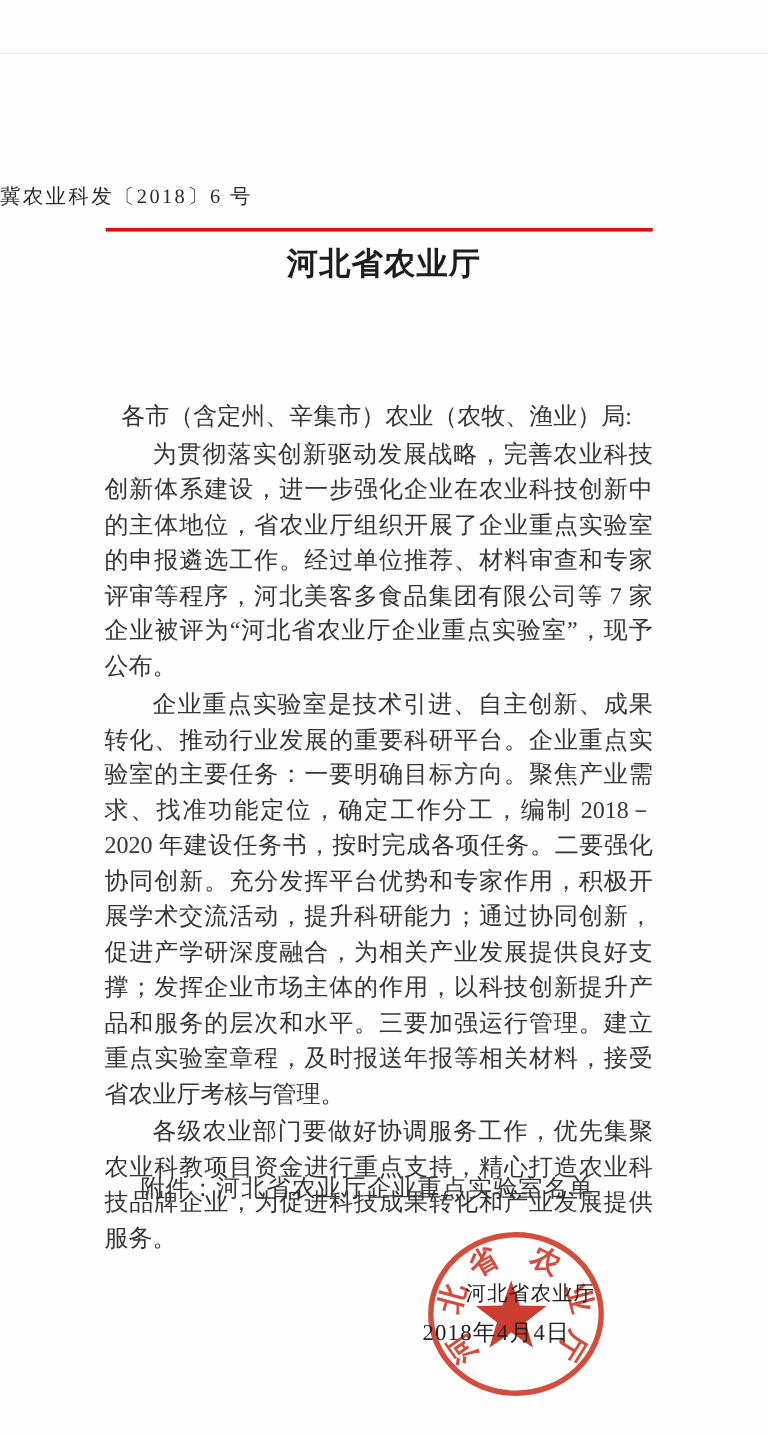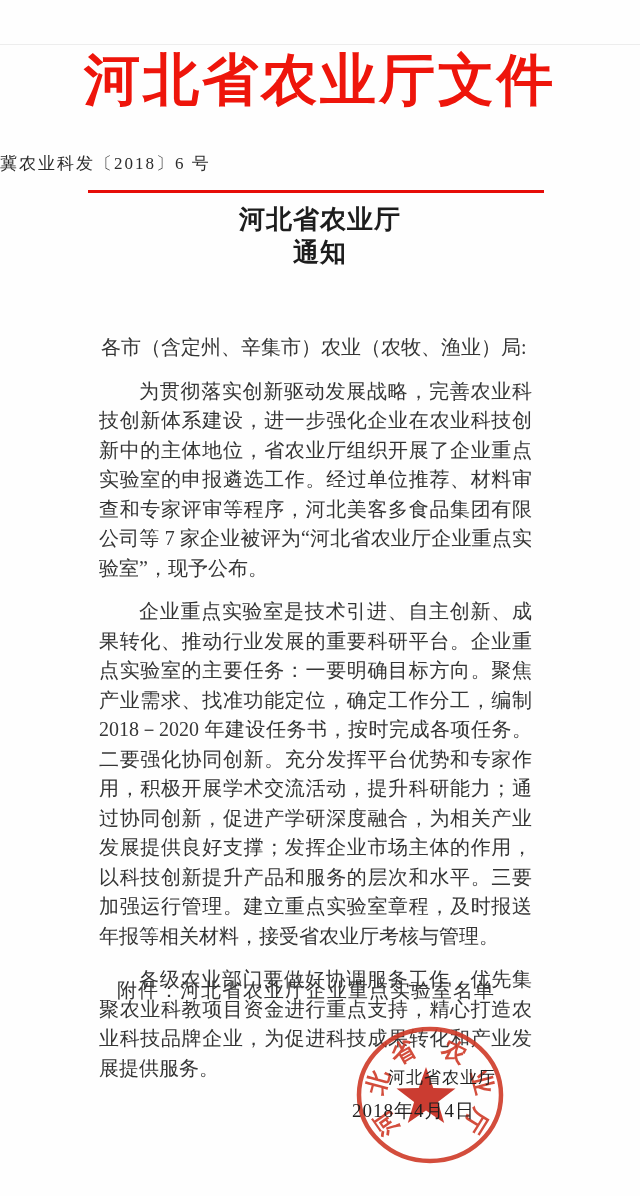--- a/index.html
+++ b/index.html
@@ -20,21 +20,21 @@
   .red-rule{position:absolute;top:190px;left:88px;width:456px;height:3px;}
   .doc-title{
     position:absolute;top:203px;left:0;width:100%;text-align:center;
     font-size:26px;font-weight:bold;color:#1d1d1d;line-height:33px;letter-spacing:1px;
   }
   .body-text{
     position:absolute;top:333px;left:85px;width:461px;
     font-size:20px;line-height:29.5px;color:#353535;
     text-align:justify;text-justify:inter-ideograph;
   }
-  .body-text p{margin:14px;text-indent:2em;}
+  .body-text p{margin:2px;text-indent:2em;}
   .salutation{text-indent:0;margin-left:16px;}
   .attachment{
     position:absolute;top:977px;left:117px;font-size:20px;color:#353535;letter-spacing:1px;
   }
   .seal{position:absolute;top:1021px;left:349px;width:164px;height:154px;}
   .signer{
     position:absolute;top:1066px;left:352px;width:180px;text-align:center;
     font-size:17px;color:#1f1f1f;letter-spacing:1px;
   }
   .sign-date{
@@ -42,29 +42,27 @@
     font-size:19px;color:#1f1f1f;letter-spacing:1px;
   }
 </style>
 </head>
 <body>
 
 <div class="page">
 
   <div class="top-divider"></div>
 
-  <h1 class="red-header" style="color: rgb(238, 21, 11);">河北省农业厅文件</h1>
 
   <div class="doc-number">冀农业科发〔2018〕6 号</div>
 
   <div class="red-rule" style="background: rgb(230, 12, 8);"></div>
 
   <div class="doc-title">
     <div>河北省农业厅</div>
-    <div>通知</div>
   </div>
 
   <div class="body-text">
     <div class="salutation">各市（含定州、辛集市）农业（农牧、渔业）局:</div>
     <div id="paragraphs">
         <p>为贯彻落实创新驱动发展战略，完善农业科技创新体系建设，进一步强化企业在农业科技创新中的主体地位，省农业厅组织开展了企业重点实验室的申报遴选工作。经过单位推荐、材料审查和专家评审等程序，河北美客多食品集团有限公司等 7 家企业被评为“河北省农业厅企业重点实验室”，现予公布。</p>
         <p>企业重点实验室是技术引进、自主创新、成果转化、推动行业发展的重要科研平台。企业重点实验室的主要任务：一要明确目标方向。聚焦产业需求、找准功能定位，确定工作分工，编制 2018－2020 年建设任务书，按时完成各项任务。二要强化协同创新。充分发挥平台优势和专家作用，积极开展学术交流活动，提升科研能力；通过协同创新，促进产学研深度融合，为相关产业发展提供良好支撑；发挥企业市场主体的作用，以科技创新提升产品和服务的层次和水平。三要加强运行管理。建立重点实验室章程，及时报送年报等相关材料，接受省农业厅考核与管理。</p>
         <p>各级农业部门要做好协调服务工作，优先集聚农业科教项目资金进行重点支持，精心打造农业科技品牌企业，为促进科技成果转化和产业发展提供服务。</p>
       </div>
   </div>

